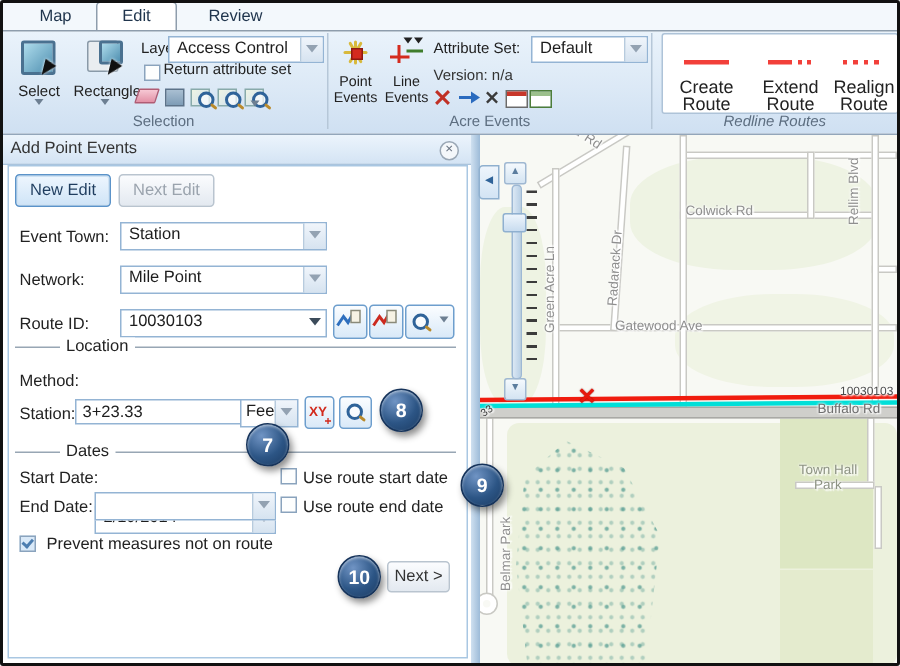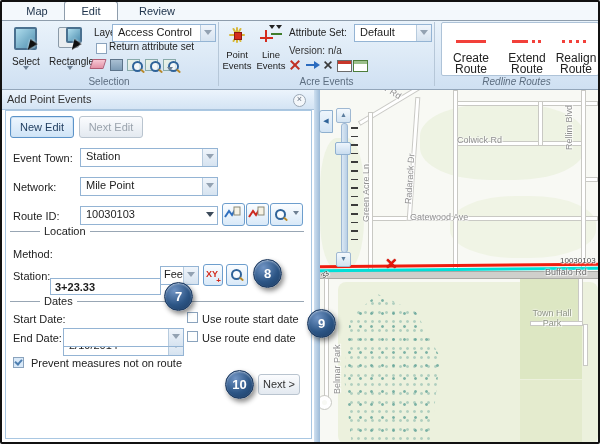--- a/index.html
+++ b/index.html
@@ -278,21 +278,21 @@
       <span class="mag" style="left:4px;top:5px;"></span>
       <span class="caret" style="left:auto;right:3px;bottom:7px;margin:0;"></span>
     </div>
 
     <div class="sep" style="left:10px;top:141px;width:294px;"></div>
     <span class="sep-label" style="left:20px;top:135px;">Location</span>
 
     <span class="flabel" style="left:13px;top:158px;">Method:</span>
 
     <span class="flabel" style="left:13px;top:180px;">Station:</span>
-    <input class="field-input" style="left: 50px; top: 188px; width: 105px; height: 15px; font-weight: bold;" value="3+23.33">
+    <input class="field-input" style="left: 50px; top: 176px; width: 105px; height: 15px;" value="3+23.33">
     <div class="combo" style="left:160px;top:176px;width:37px;height:17px;">
       <span class="val" style="left:3px;">Feet</span>
       <span class="dd"></span>
     </div>
     <div class="ibtn" style="left:203px;top:174px;width:18px;height:20px;">
       <span class="xybtn-txt">XY</span>
       <span class="xybtn-plus">+</span>
     </div>
     <div class="ibtn" style="left:226px;top:174px;width:20px;height:20px;">
       <span class="mag" style="left:4px;top:4px;"></span>

